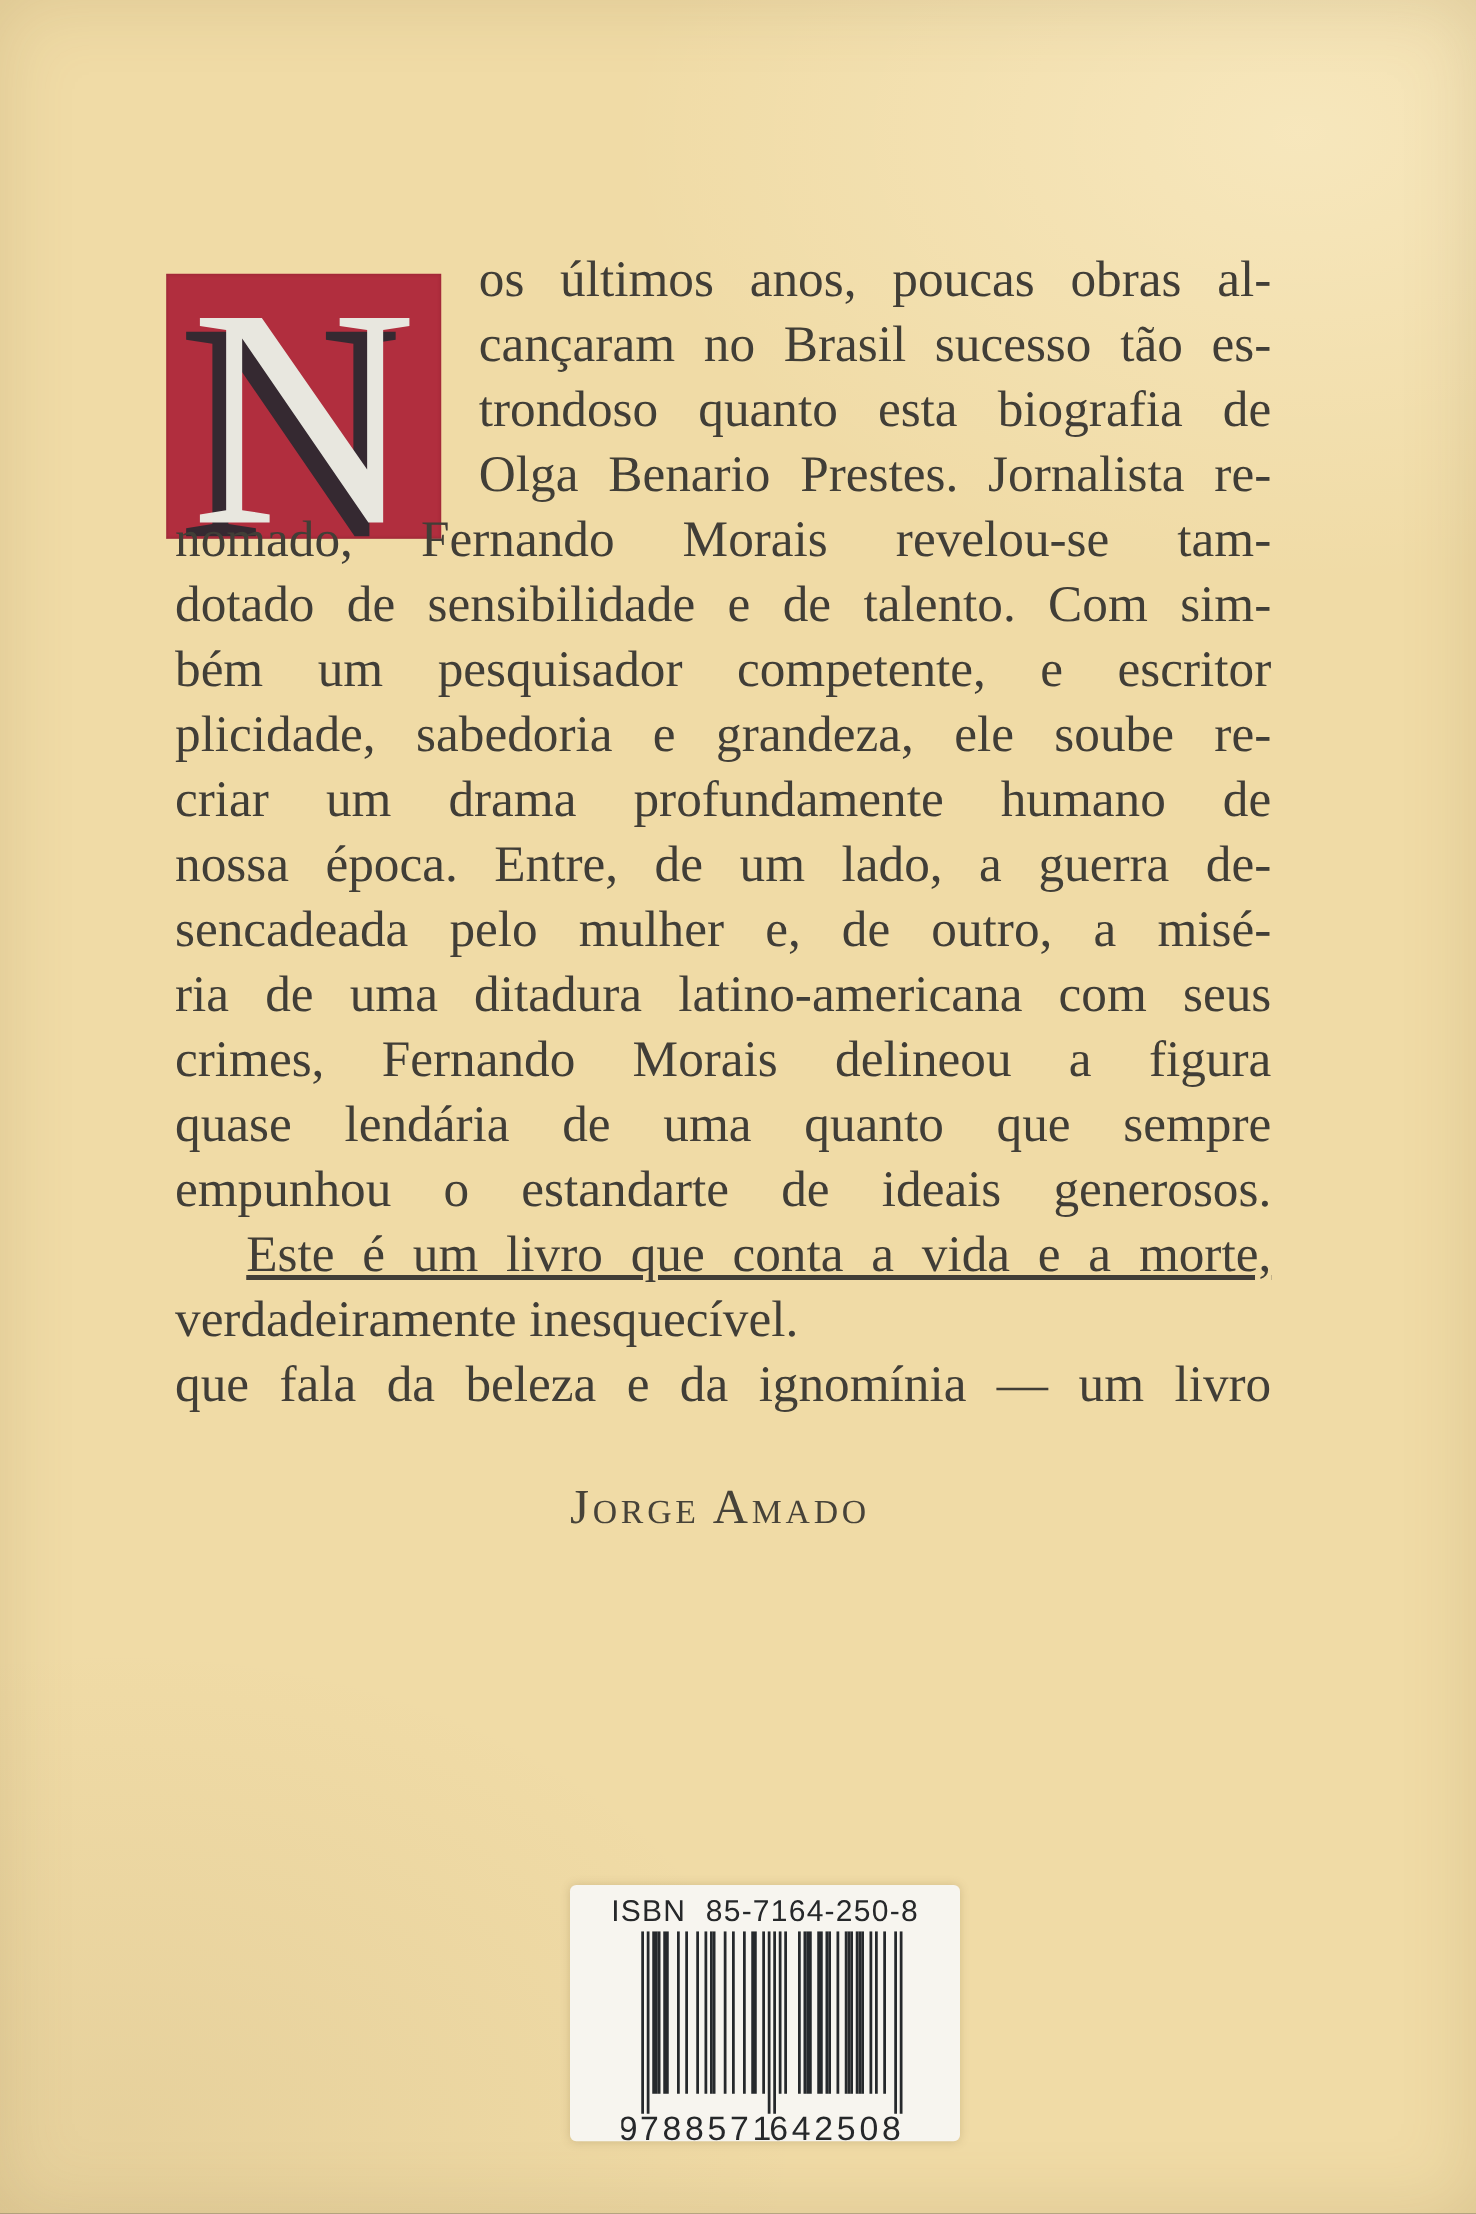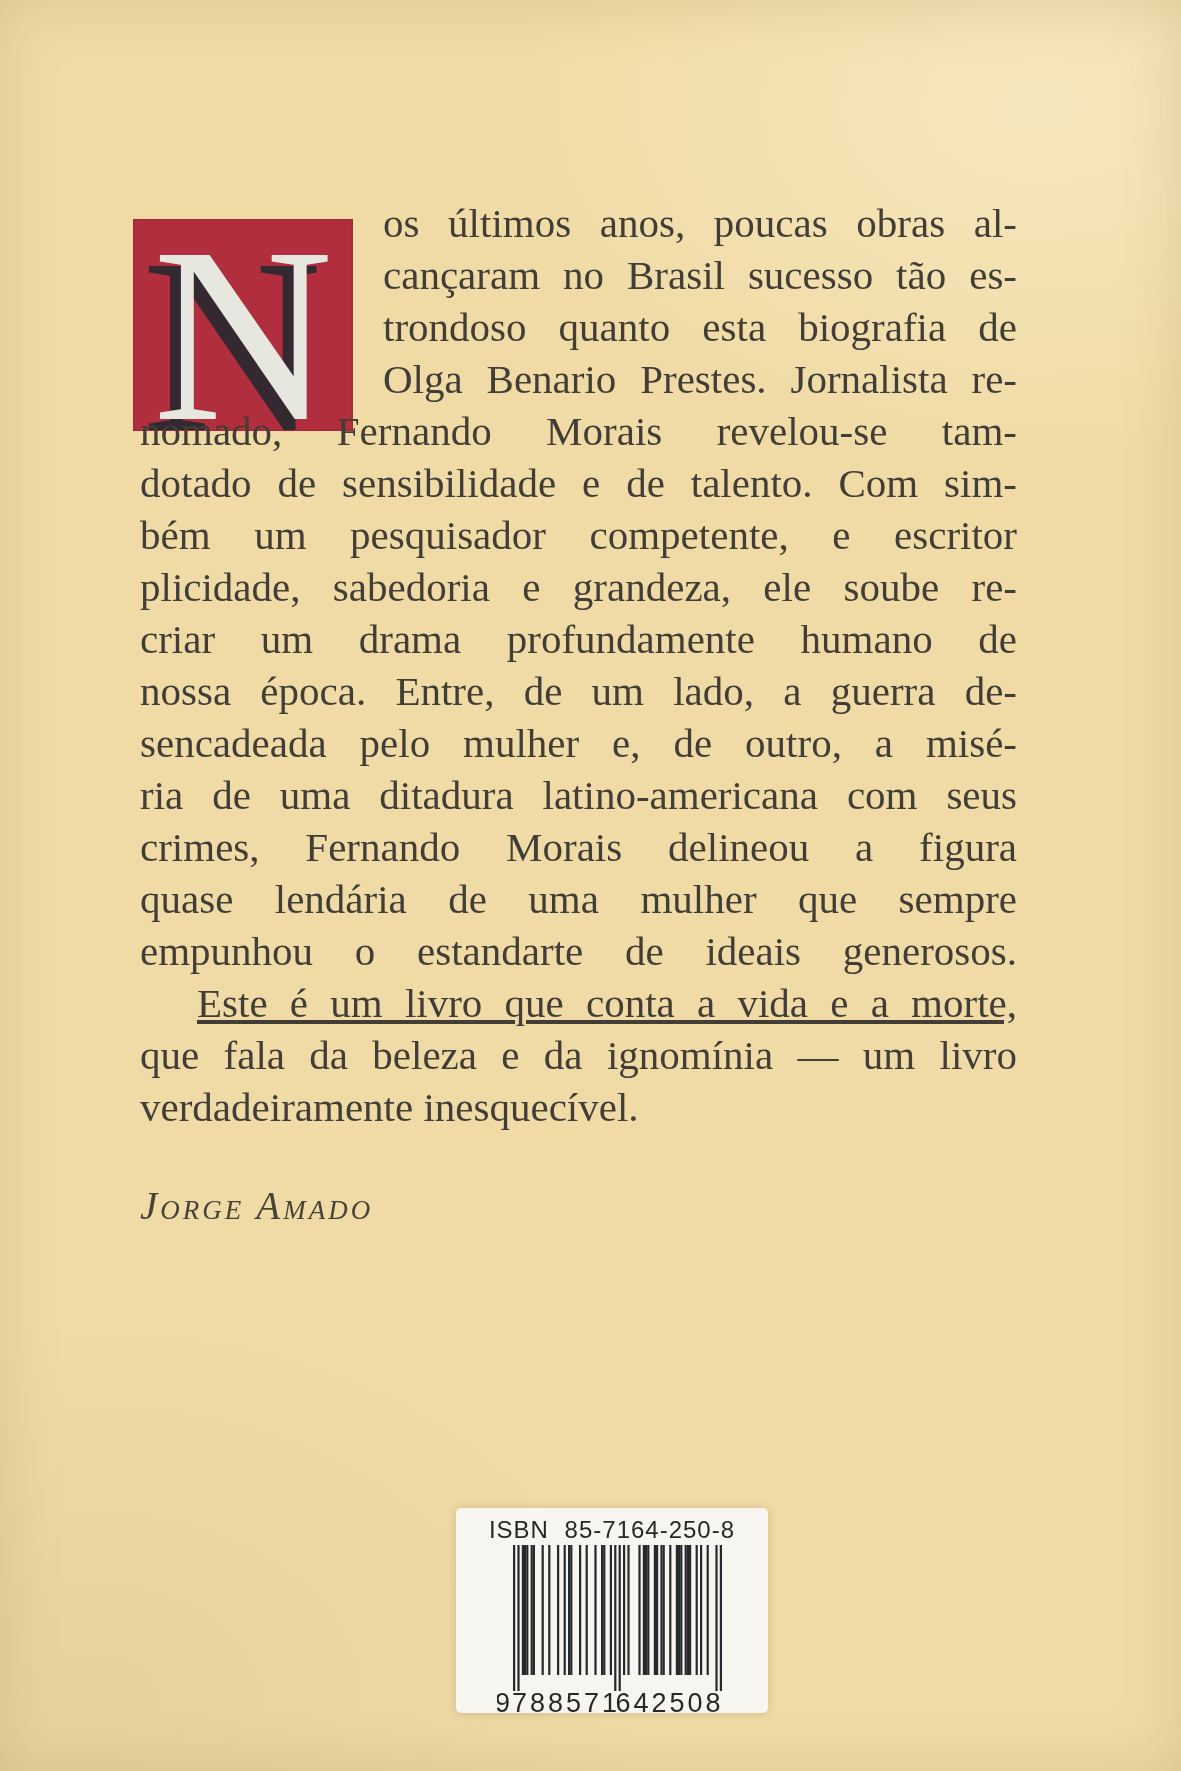--- a/index.html
+++ b/index.html
@@ -32,26 +32,25 @@
   .blurb{
     position:absolute;left:140px;top:197px;width:877px;
     font-size:41px;line-height:52px;color:#413e37;
   }
   .line{text-align:justify;text-align-last:justify;}
   .line.beside{margin-left:243px;}
   .line.nojust{text-align-last:left;}
   .line.indent{text-indent:57px;text-decoration:underline;}
   .author{
     position:absolute;left:140px;top:1186px;width:872px;
-    text-align:left;
+    text-align:center;
     font-variant:small-caps;
     font-size:39px;line-height:40px;
     letter-spacing:3px;
     color:#474339;
-    font-style:italic;
   }
   
   .isbn-label{
     position:absolute;left:456px;top:1508px;width:312px;height:205px;
     background:#f7f5ef;
     border-radius:5px;
     box-shadow:0 0 8px rgba(120,95,50,0.25);
   }
   .isbn-text{
     margin-top:8px;
@@ -78,25 +77,25 @@
     <div class="line beside">Olga Benario Prestes. Jornalista re-</div>
     <div class="line">nomado, Fernando Morais revelou-se tam-</div>
     <div class="line">dotado de sensibilidade e de talento. Com sim-</div>
     <div class="line">bém um pesquisador competente, e escritor</div>
     <div class="line">plicidade, sabedoria e grandeza, ele soube re-</div>
     <div class="line">criar um drama profundamente humano de</div>
     <div class="line">nossa época. Entre, de um lado, a guerra de-</div>
     <div class="line">sencadeada pelo mulher e, de outro, a misé-</div>
     <div class="line">ria de uma ditadura latino-americana com seus</div>
     <div class="line">crimes, Fernando Morais delineou a figura</div>
-    <div class="line">quase lendária de uma mulher que sempre</div>
+    <div class="line">quase lendária de uma quanto que sempre</div>
     <div class="line">empunhou o estandarte de ideais generosos.</div>
     <div class="line indent">Este é um livro que conta a vida e a morte,</div>
+    <div class="line nojust">verdadeiramente inesquecível.</div>
     <div class="line">que fala da beleza e da ignomínia — um livro</div>
-    <div class="line nojust">verdadeiramente inesquecível.</div>
   </div>
 
   <div class="author">Jorge Amado</div>
 
   <div class="isbn-label">
     <div class="isbn-text">ISBN 85-7164-250-8</div>
     <svg class="barcode" width="230" height="172" viewBox="0 0 230 172">
         <rect x="16.0" y="0" width="2.2" height="146" fill="#26292c"></rect>
         <rect x="20.4" y="0" width="2.2" height="146" fill="#26292c"></rect>
         <rect x="24.8" y="0" width="2.2" height="130" fill="#26292c"></rect>

